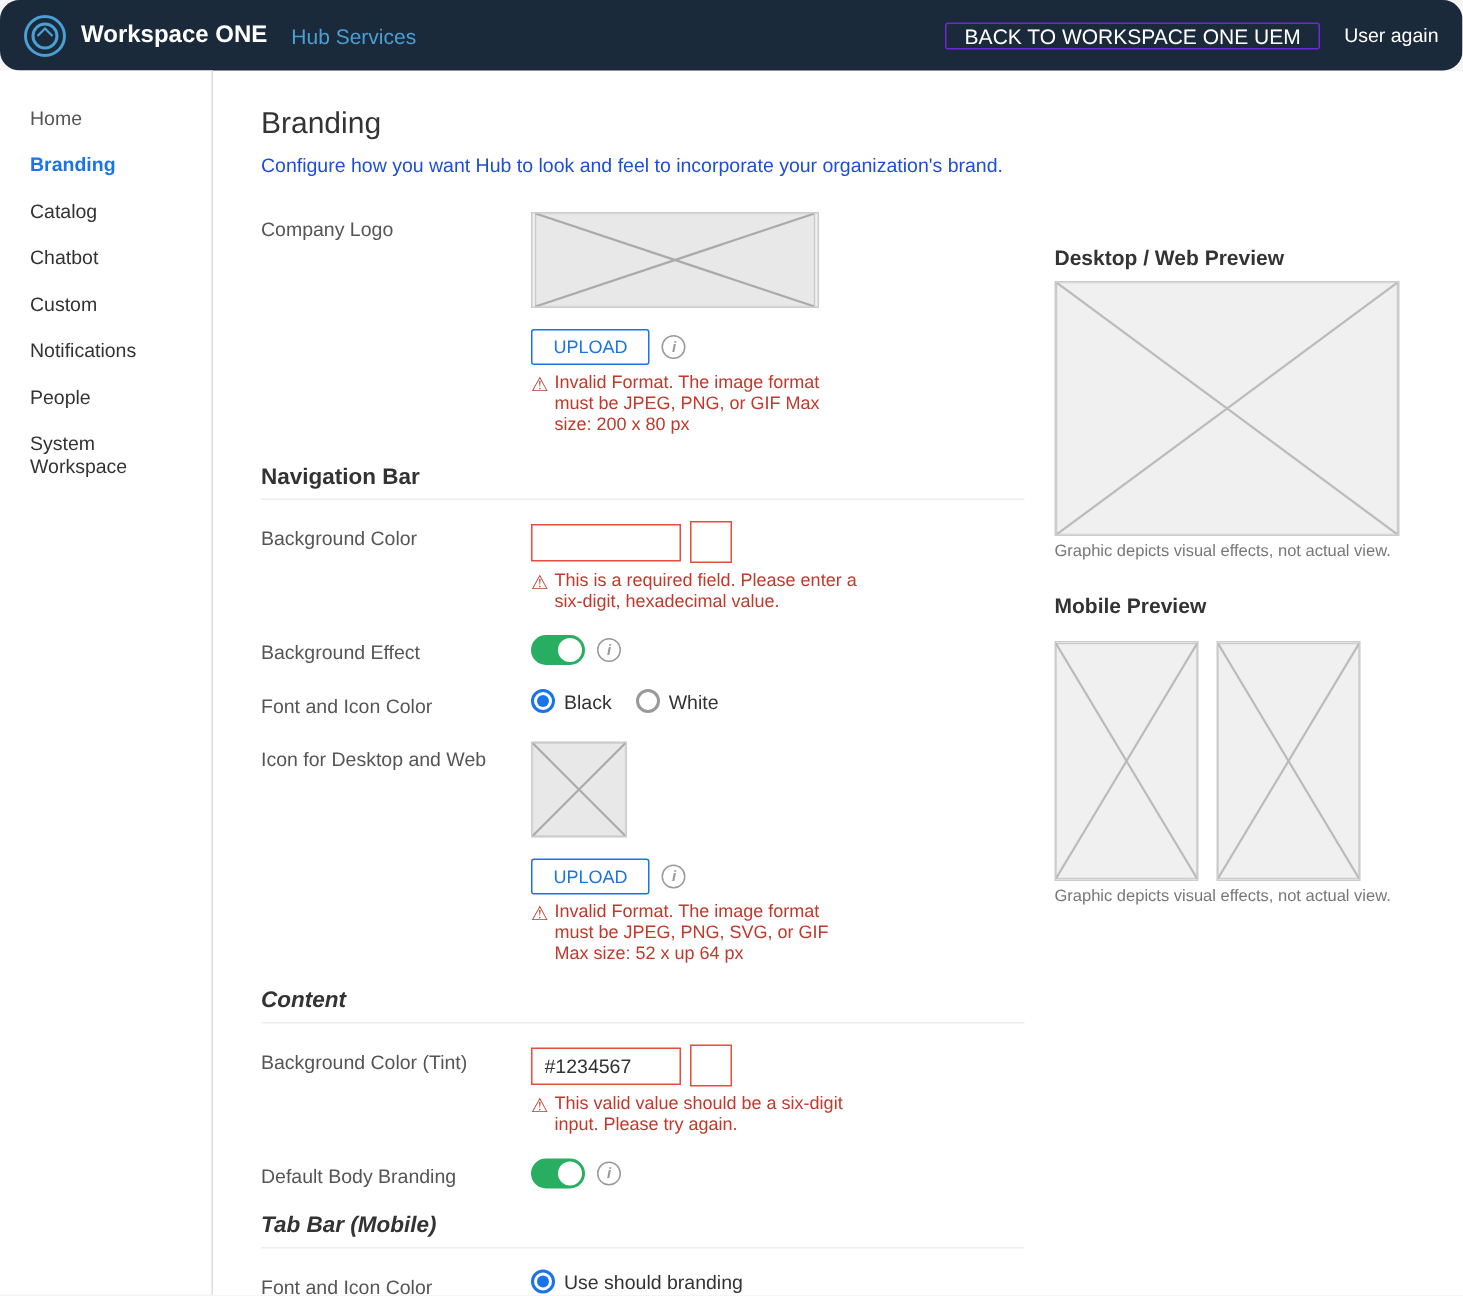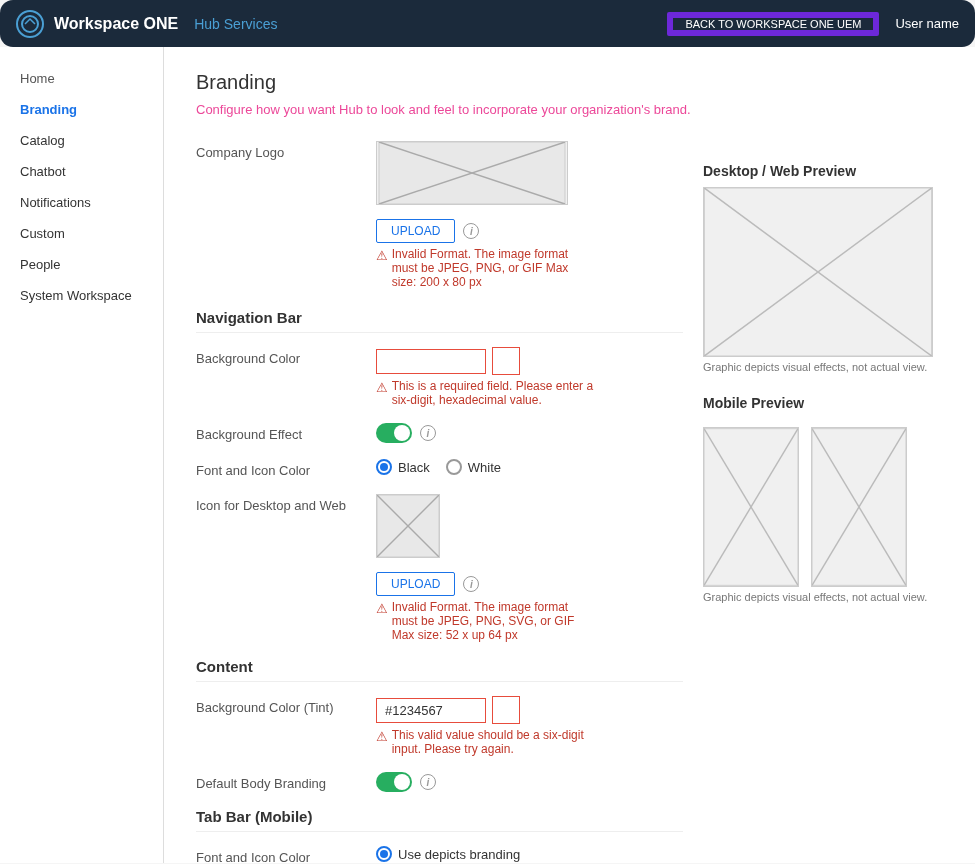--- a/index.html
+++ b/index.html
@@ -19,37 +19,37 @@
     .header-logo {
       width: 28px; height: 28px;
       border: 2px solid #4a9fd4;
       border-radius: 50%;
       display: flex; align-items: center; justify-content: center;
       color: #4a9fd4; font-size: 10px; font-weight: bold;
     }
     .header-title { font-size: 16px; font-weight: bold; color: white; }
     .header-subtitle { font-size: 14px; color: #4a9fd4; margin-left: 6px; }
     .header-btn {
-      border: 6px solid #6d28d9;
+      border: 1px solid #6d28d9;
       background: transparent;
       color: white;
       padding: 0 12px;
-      font-size: 11px;
+      font-size: 14px;
       cursor: pointer;
       border-radius: 2px;
     }
     .header-right { display: flex; align-items: center; gap: 16px; }
     .header-username { color: white; font-size: 13px; }
 
     
     .layout { display: flex; height: calc(100vh - 48px); }
 
     
     .sidebar {
-      width: 164px;
+      width: 142px;
       background: white;
       border-right: 1px solid #ddd;
       padding: 16px 0;
       flex-shrink: 0;
     }
     .sidebar-item {
       padding: 8px 20px;
       cursor: pointer;
       color: #333;
       font-size: 13px;
@@ -59,21 +59,21 @@
 
     
     .main {
       flex: 1;
       overflow-y: auto;
       background: white;
       padding: 24px 32px;
     }
 
     .page-title { font-size: 20px; font-weight: normal; color: #333; margin-bottom: 8px; }
-    .page-desc { font-size: 13px; color: #ec4899; margin-bottom: 24px; }
+    .page-desc { font-size: 13px; color: #1d4ed8; margin-bottom: 24px; }
 
     
     .section-title {
       font-size: 15px;
       font-weight: bold;
       color: #333;
       margin: 20px 0 14px 0;
       border-bottom: 1px solid #eee;
       padding-bottom: 6px;
     }
@@ -140,21 +140,21 @@
       flex-shrink: 0;
       margin-top: 1px;
     }
 
     
     .color-input-row { display: flex; align-items: center; gap: 6px; }
     .color-text-input {
       border: 1px solid #e74c3c;
       padding: 4px 8px;
       font-size: 13px;
-      width: 110px;
+      width: 100px;
       color: #333;
       outline: none;
     }
     .color-swatch {
       width: 28px; height: 28px;
       border: 1px solid #e74c3c;
       background: #e74c3c;
       cursor: pointer;
     }
     .color-swatch.empty { background: white; border: 1px solid #e74c3c; }
@@ -205,21 +205,21 @@
       border: 1px solid #ccc;
       background: #f8f8f8;
       position: relative;
     }
     .preview-desktop { width: 230px; height: 170px; }
     .preview-mobile-row { display: flex; gap: 12px; margin-top: 16px; }
     .preview-mobile { width: 96px; height: 160px; }
     .preview-caption { font-size: 11px; color: #777; margin-top: 4px; }
 
     
-    .section-gap { margin-top: 8px; }
+    .section-gap { margin-top: 8px; font-style: italic; }
 
     
     .content-area { display: flex; gap: 0; }
     .form-area { flex: 1; min-width: 0; }
 
     .toggle-info-row { display: flex; align-items: center; gap: 8px; }
   </style>
 </head>
 <body>
 
@@ -229,44 +229,44 @@
       <svg width="20" height="20" viewBox="0 0 20 20">
         <circle cx="10" cy="10" r="8" fill="none" stroke="#4a9fd4" stroke-width="2"></circle>
         <path d="M5 10 L10 5 L15 10" fill="none" stroke="#4a9fd4" stroke-width="1.5"></path>
       </svg>
     </div>
     <span class="header-title">Workspace ONE</span>
     <span class="header-subtitle">Hub Services</span>
   </div>
   <div class="header-right">
     <button class="header-btn">BACK TO WORKSPACE ONE UEM</button>
-    <span class="header-username">User name</span>
+    <span class="header-username">User again</span>
   </div>
 </div>
 
 <div class="layout">
 
   <div class="sidebar">
     <div class="sidebar-item home">
       <span>Home</span>
     </div>
     <div class="sidebar-item active">
       <span>Branding</span>
     </div>
     <div class="sidebar-item">
       <span>Catalog</span>
     </div>
     <div class="sidebar-item">
       <span>Chatbot</span>
     </div>
     <div class="sidebar-item">
+      <span>Custom</span>
+    </div>
+    <div class="sidebar-item">
       <span>Notifications</span>
-    </div>
-    <div class="sidebar-item">
-      <span>Custom</span>
     </div>
     <div class="sidebar-item">
       <span>People</span>
     </div>
     <div class="sidebar-item">
       <span>System Workspace</span>
     </div>
   </div>
 
   <div class="main">
@@ -387,21 +387,21 @@
           </div>
         </div>
 
         <div class="section-title section-gap">Tab Bar (Mobile)</div>
 
         <div class="form-row">
           <div class="form-label">Font and Icon Color</div>
           <div class="form-control">
             <div class="radio-option" style="margin-bottom:10px;">
               <div class="radio-circle checked"></div>
-              <span>Use depicts branding</span>
+              <span>Use should branding</span>
             </div>
 
           </div>
         </div>
 
       </div>
 
       <div class="preview-panel">
         <div class="preview-title">Desktop / Web Preview</div>
         <div class="preview-box preview-desktop">

